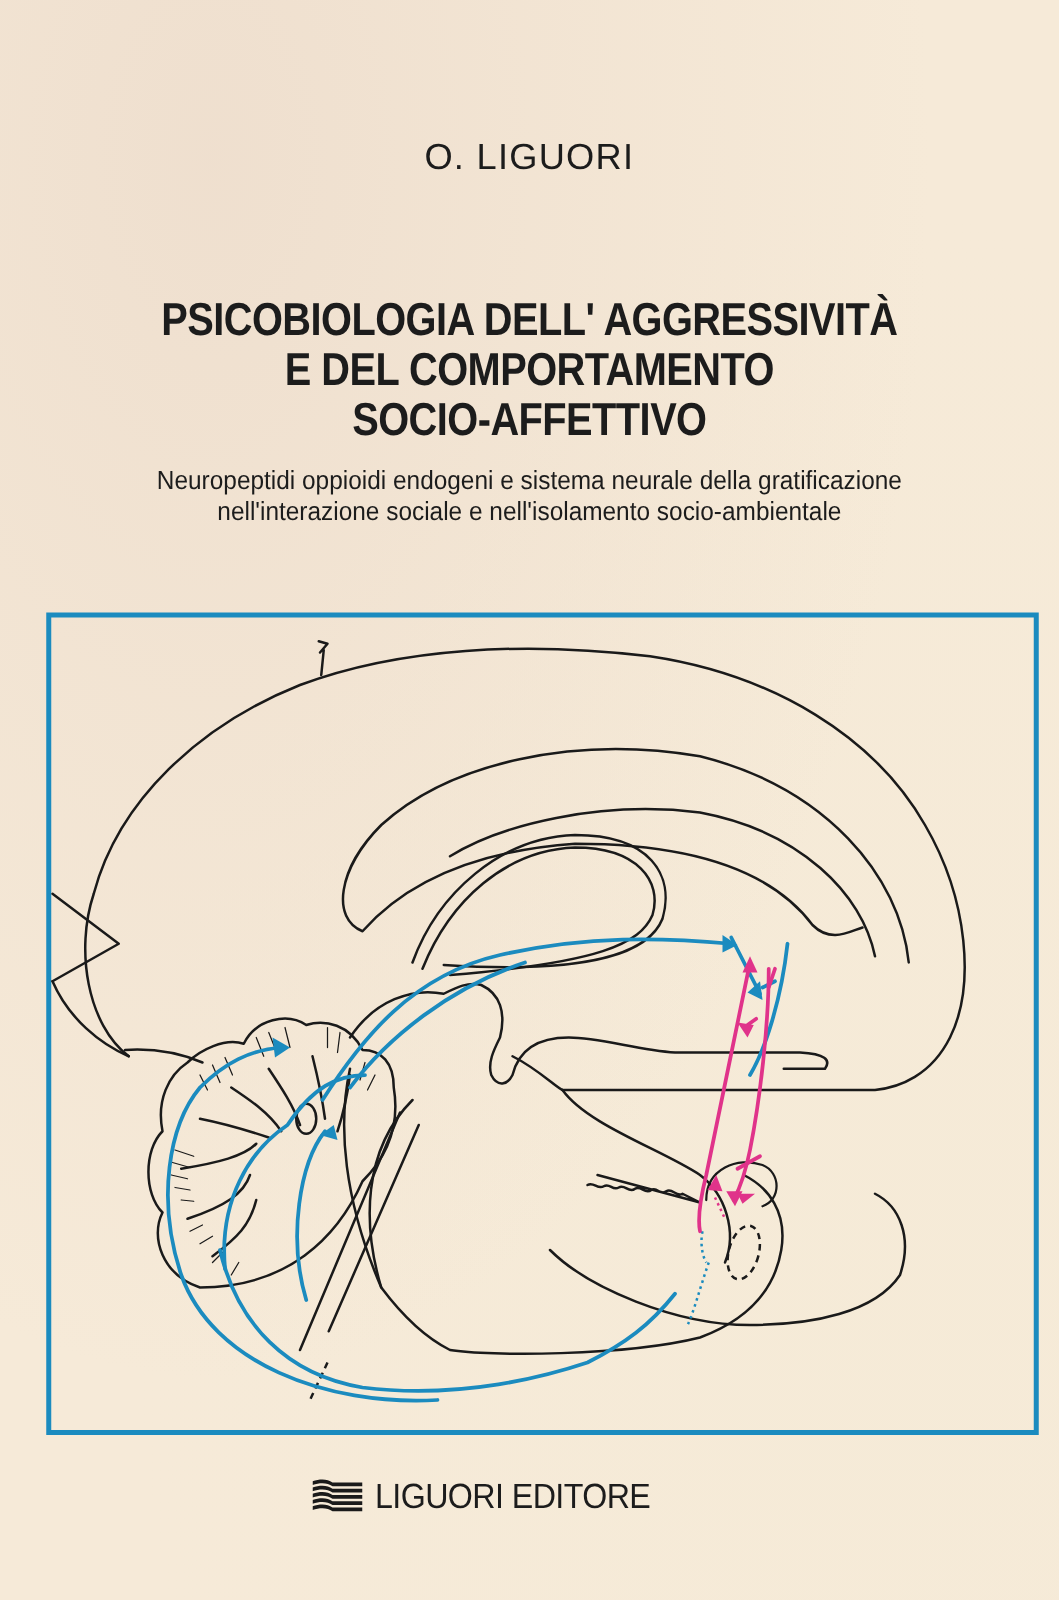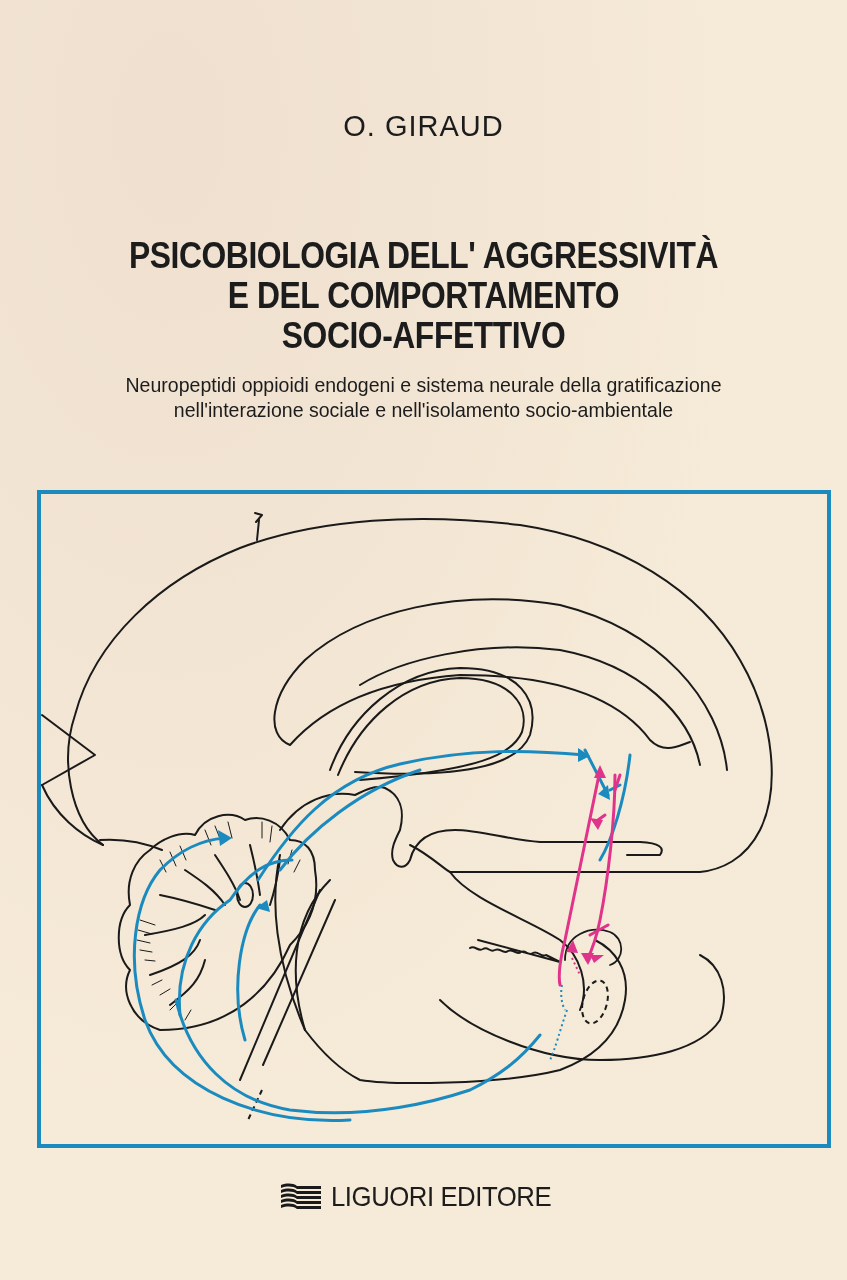--- a/index.html
+++ b/index.html
@@ -27,29 +27,29 @@
     position: absolute; left: 0; right: 0; top: 372px;
     text-align: center; font-size: 21px; line-height: 25px;
     transform: scaleX(0.93); transform-origin: center;
   }
   .frame {
     position: absolute; left: 37px; top: 490px; width: 786px; height: 650px;
     border: 4px solid #1b8bbf;
   }
   .diagram { position: absolute; left: 0; top: 0; }
   .publisher {
-    position: absolute; top: 1181px; left: 281px;
+    position: absolute; top: 1181px; left: 250px;
     display: flex; align-items: center; gap: 10px; justify-content: space-between;
   }
   .publisher-name { font-size: 28px; letter-spacing: -0.5px; transform: scaleX(0.92); transform-origin: left; }
 </style>
 </head>
 <body>
 
-<div class="author">O. GIRAUD</div>
+<div class="author">O. LIGUORI</div>
 
 <div class="title">
   <div>PSICOBIOLOGIA DELL' AGGRESSIVITÀ</div>
   <div>E DEL COMPORTAMENTO</div>
   <div>SOCIO-AFFETTIVO</div>
 </div>
 
 <div class="subtitle">
   <div>Neuropeptidi oppioidi endogeni e sistema neurale della gratificazione</div>
   <div>nell'interazione sociale e nell'isolamento socio-ambientale</div>

